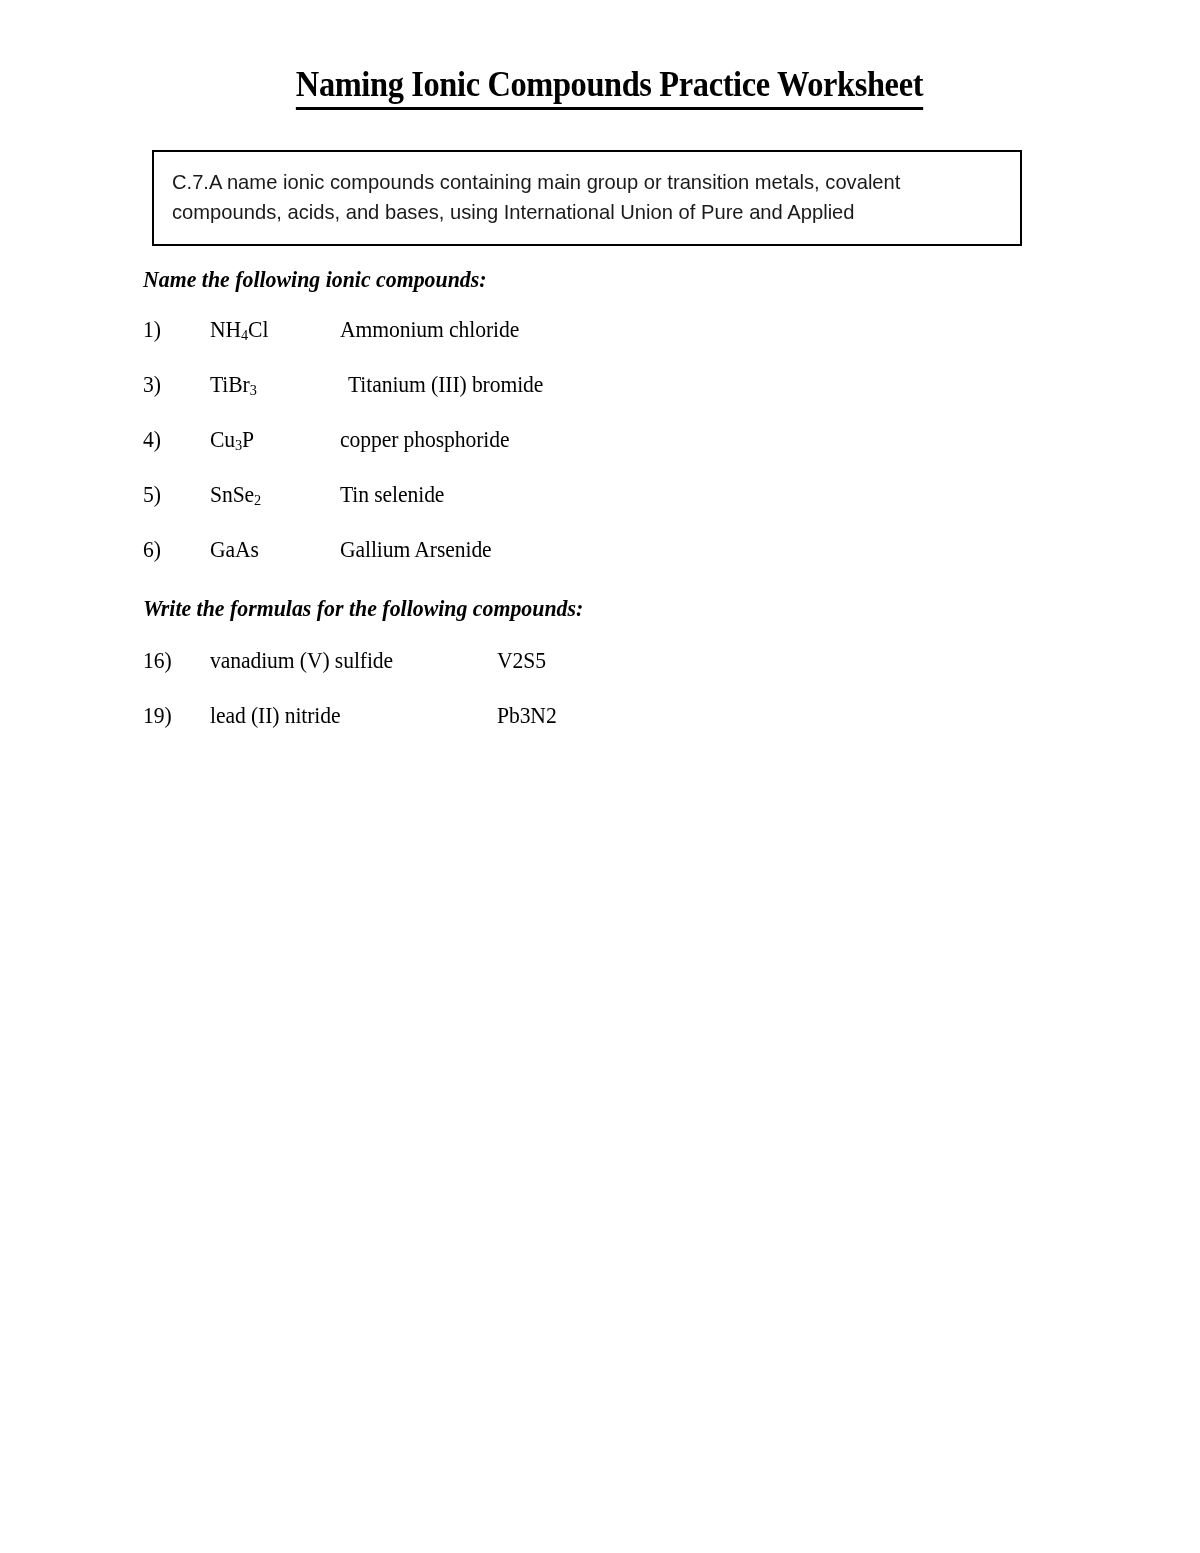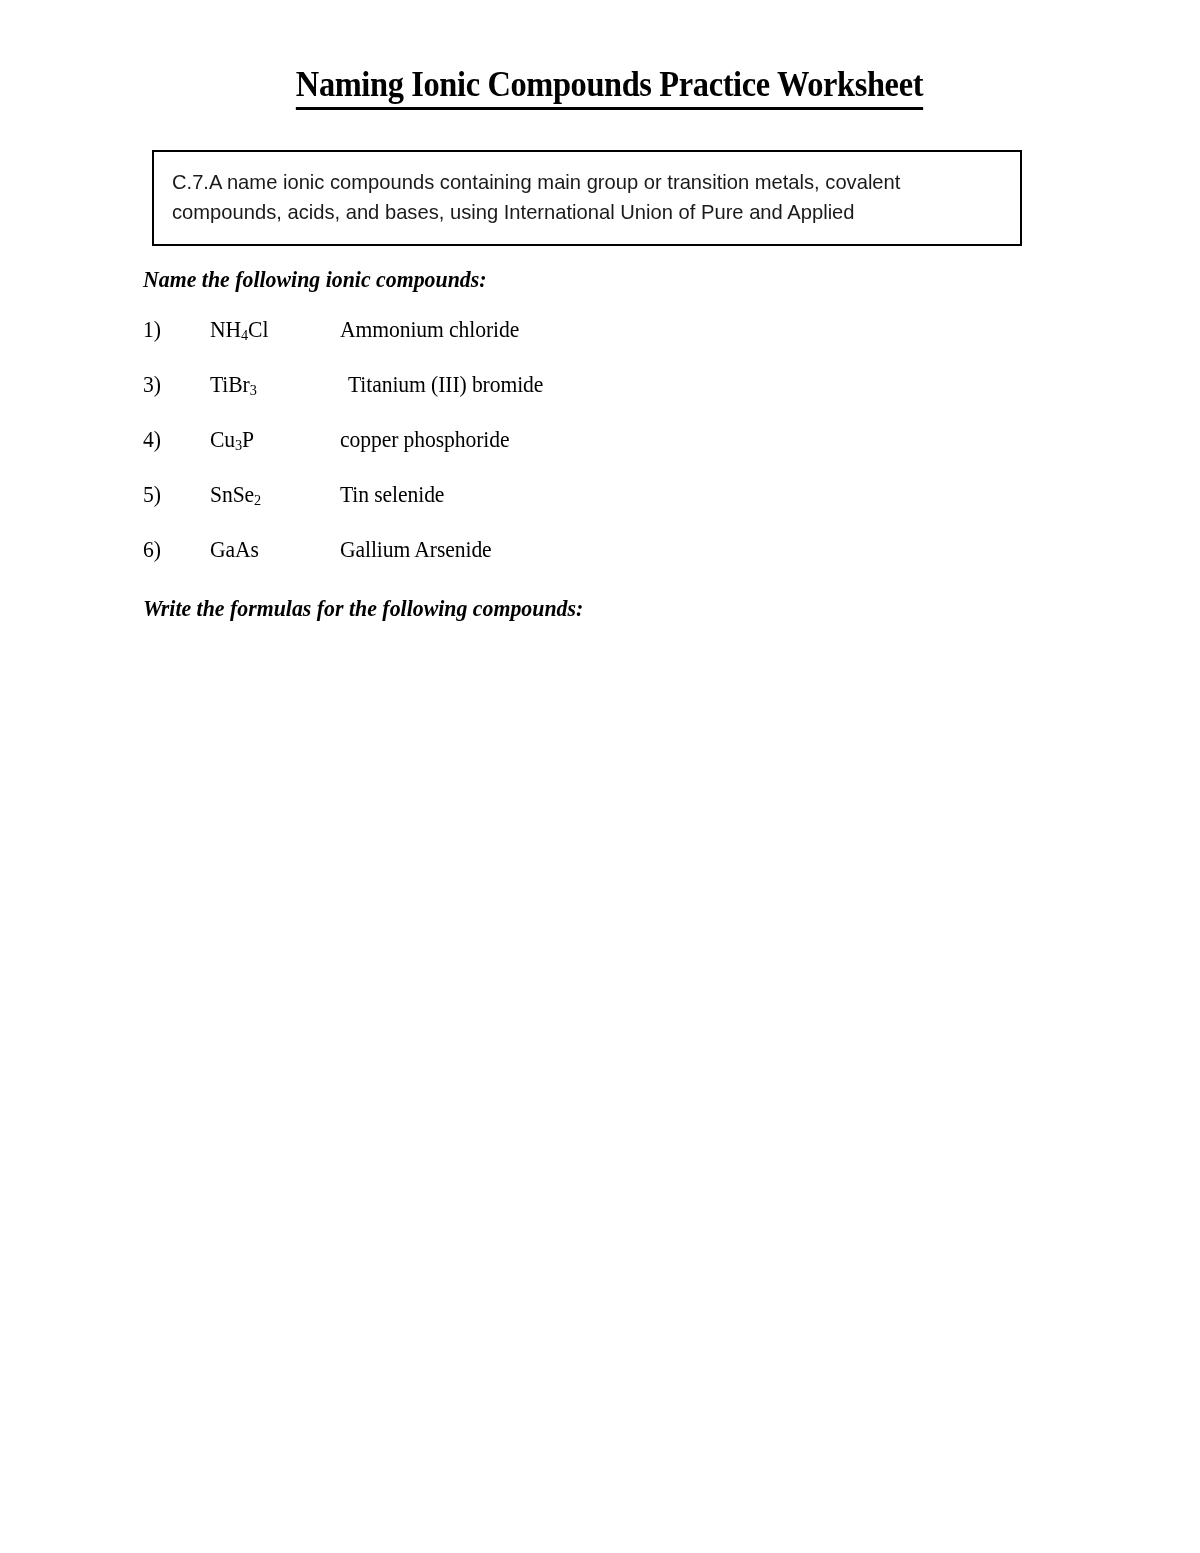--- a/index.html
+++ b/index.html
@@ -175,19 +175,29 @@
       <span class="col-ans">Gallium Arsenide</span>
     </div>
 
   </div>
 
   <div class="section-heading" id="heading-write">Write the formulas for the following compounds:</div>
 
   <div class="items" id="items-write">
 
 
-
-
+    <div class="item-row">
+      <span class="col-num">16)</span>
+      <span class="col-mid">vanadium (V) sulfide</span>
+      <span class="col-ans">V2S5</span>
+    </div>
+
+
+    <div class="item-row">
+      <span class="col-num">19)</span>
+      <span class="col-mid">lead (II) nitride</span>
+      <span class="col-ans">Pb3N2</span>
+    </div>
 
 
   </div>
 
 </div>
 
 </body></html>

